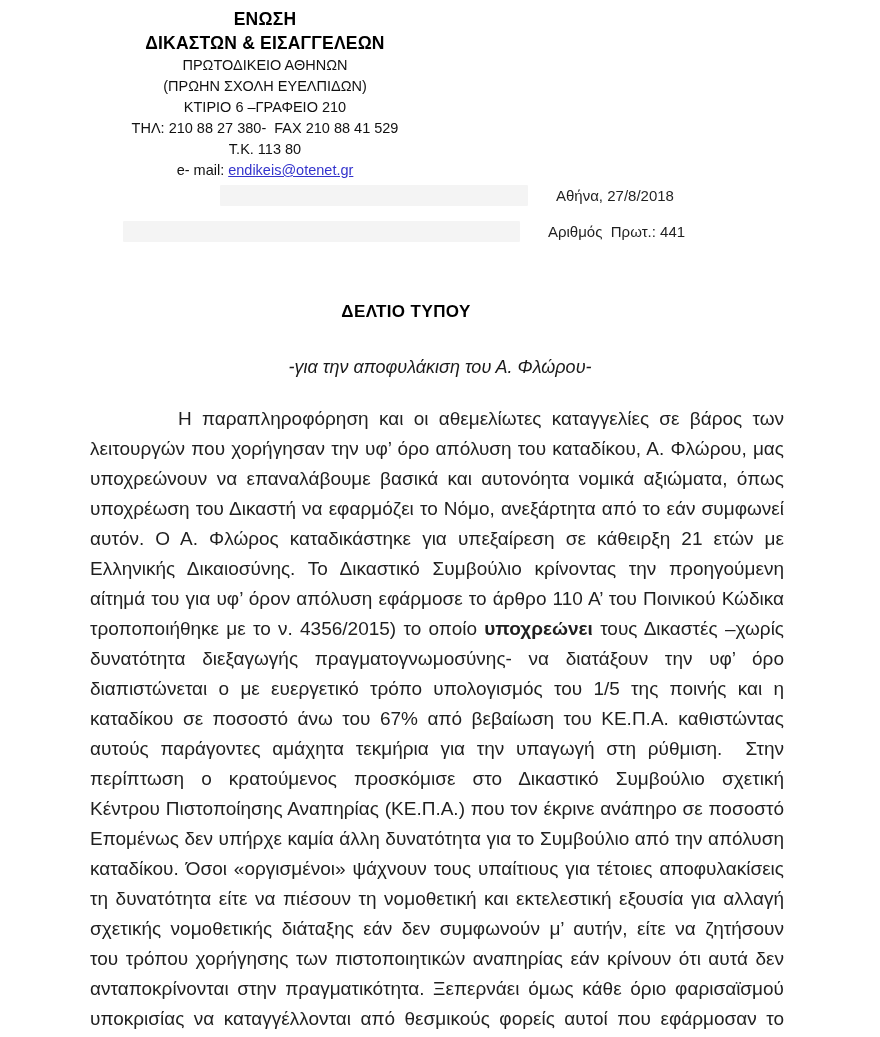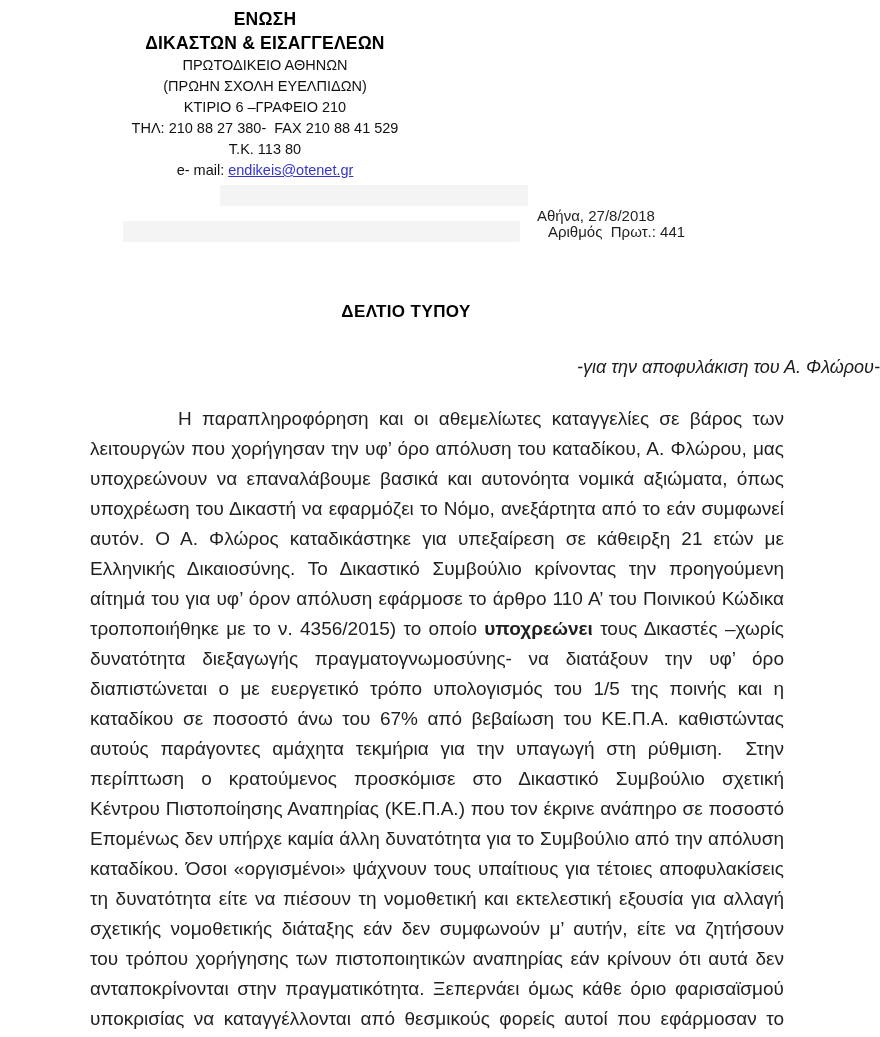--- a/index.html
+++ b/index.html
@@ -17,31 +17,31 @@
     text-align:center;font-size:14.5px;line-height:21px;color:#111;
   }
   .lh-bold{font-size:17.5px;line-height:24px;font-weight:700;letter-spacing:.2px;color:#000;}
   .email-link{color:#3333cc;text-decoration:underline;cursor:pointer;margin-top:43px;}
 
   
   .bar{position:absolute;background:#f4f4f4;border-radius:1px;}
   .bar-date{left:220px;top:185px;width:308px;height:21px;}
   .bar-proto{left:123px;top:221px;width:397px;height:21px;}
   .meta-text{position:absolute;font-size:15px;color:#1f1f1f;white-space:pre;}
-  .date-text{left:537px;top:187px;margin-top:20px;}
+  .date-text{left:556px;top:187px;}
   .proto-text{left:548px;top:223px;}
 
   
   .doc-title{
     position:absolute;left:0;top:302px;width:812px;
     text-align:center;font-size:17px;font-weight:700;letter-spacing:.4px;color:#000;
   }
   .doc-subtitle{
     position:absolute;left:0;top:357px;width:880px;
-    text-align:right;font-size:18px;font-style:italic;color:#1a1a1a;
+    text-align:center;font-size:18px;font-style:italic;color:#1a1a1a;
   }
 
   
   .body-text{
     position:absolute;left:90px;top:404px;width:694px;
     font-size:19px;color:#1f1f1f;
   }
   .line{
     text-align:justify;
     text-align-last:justify;

